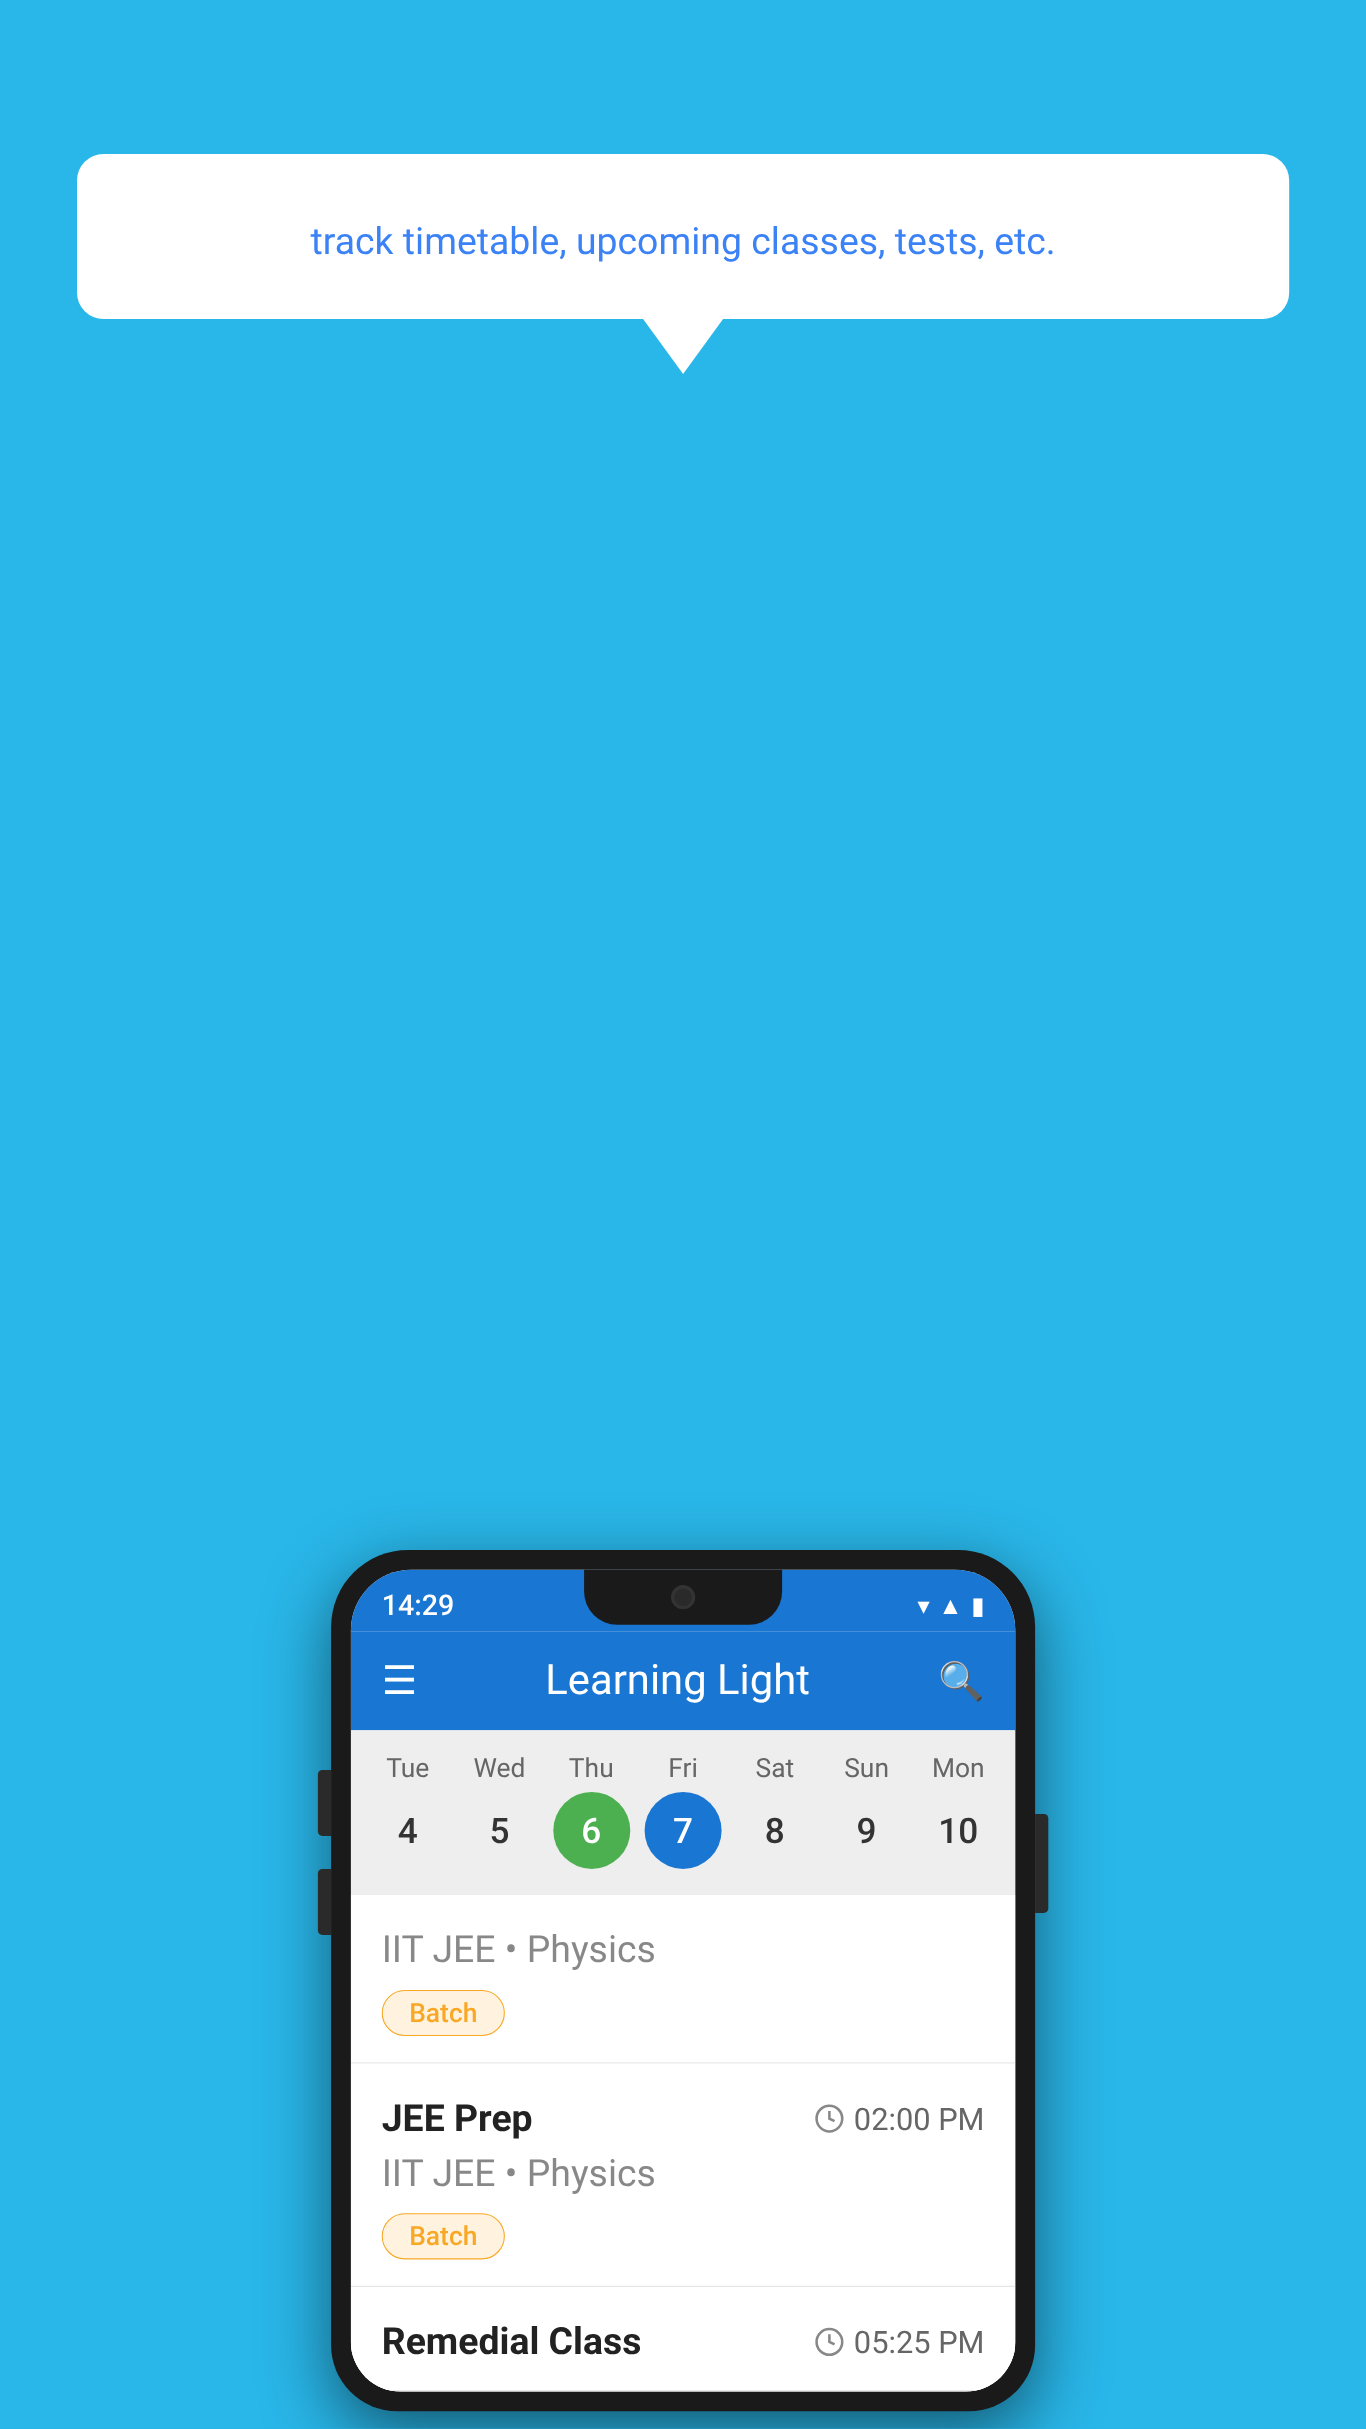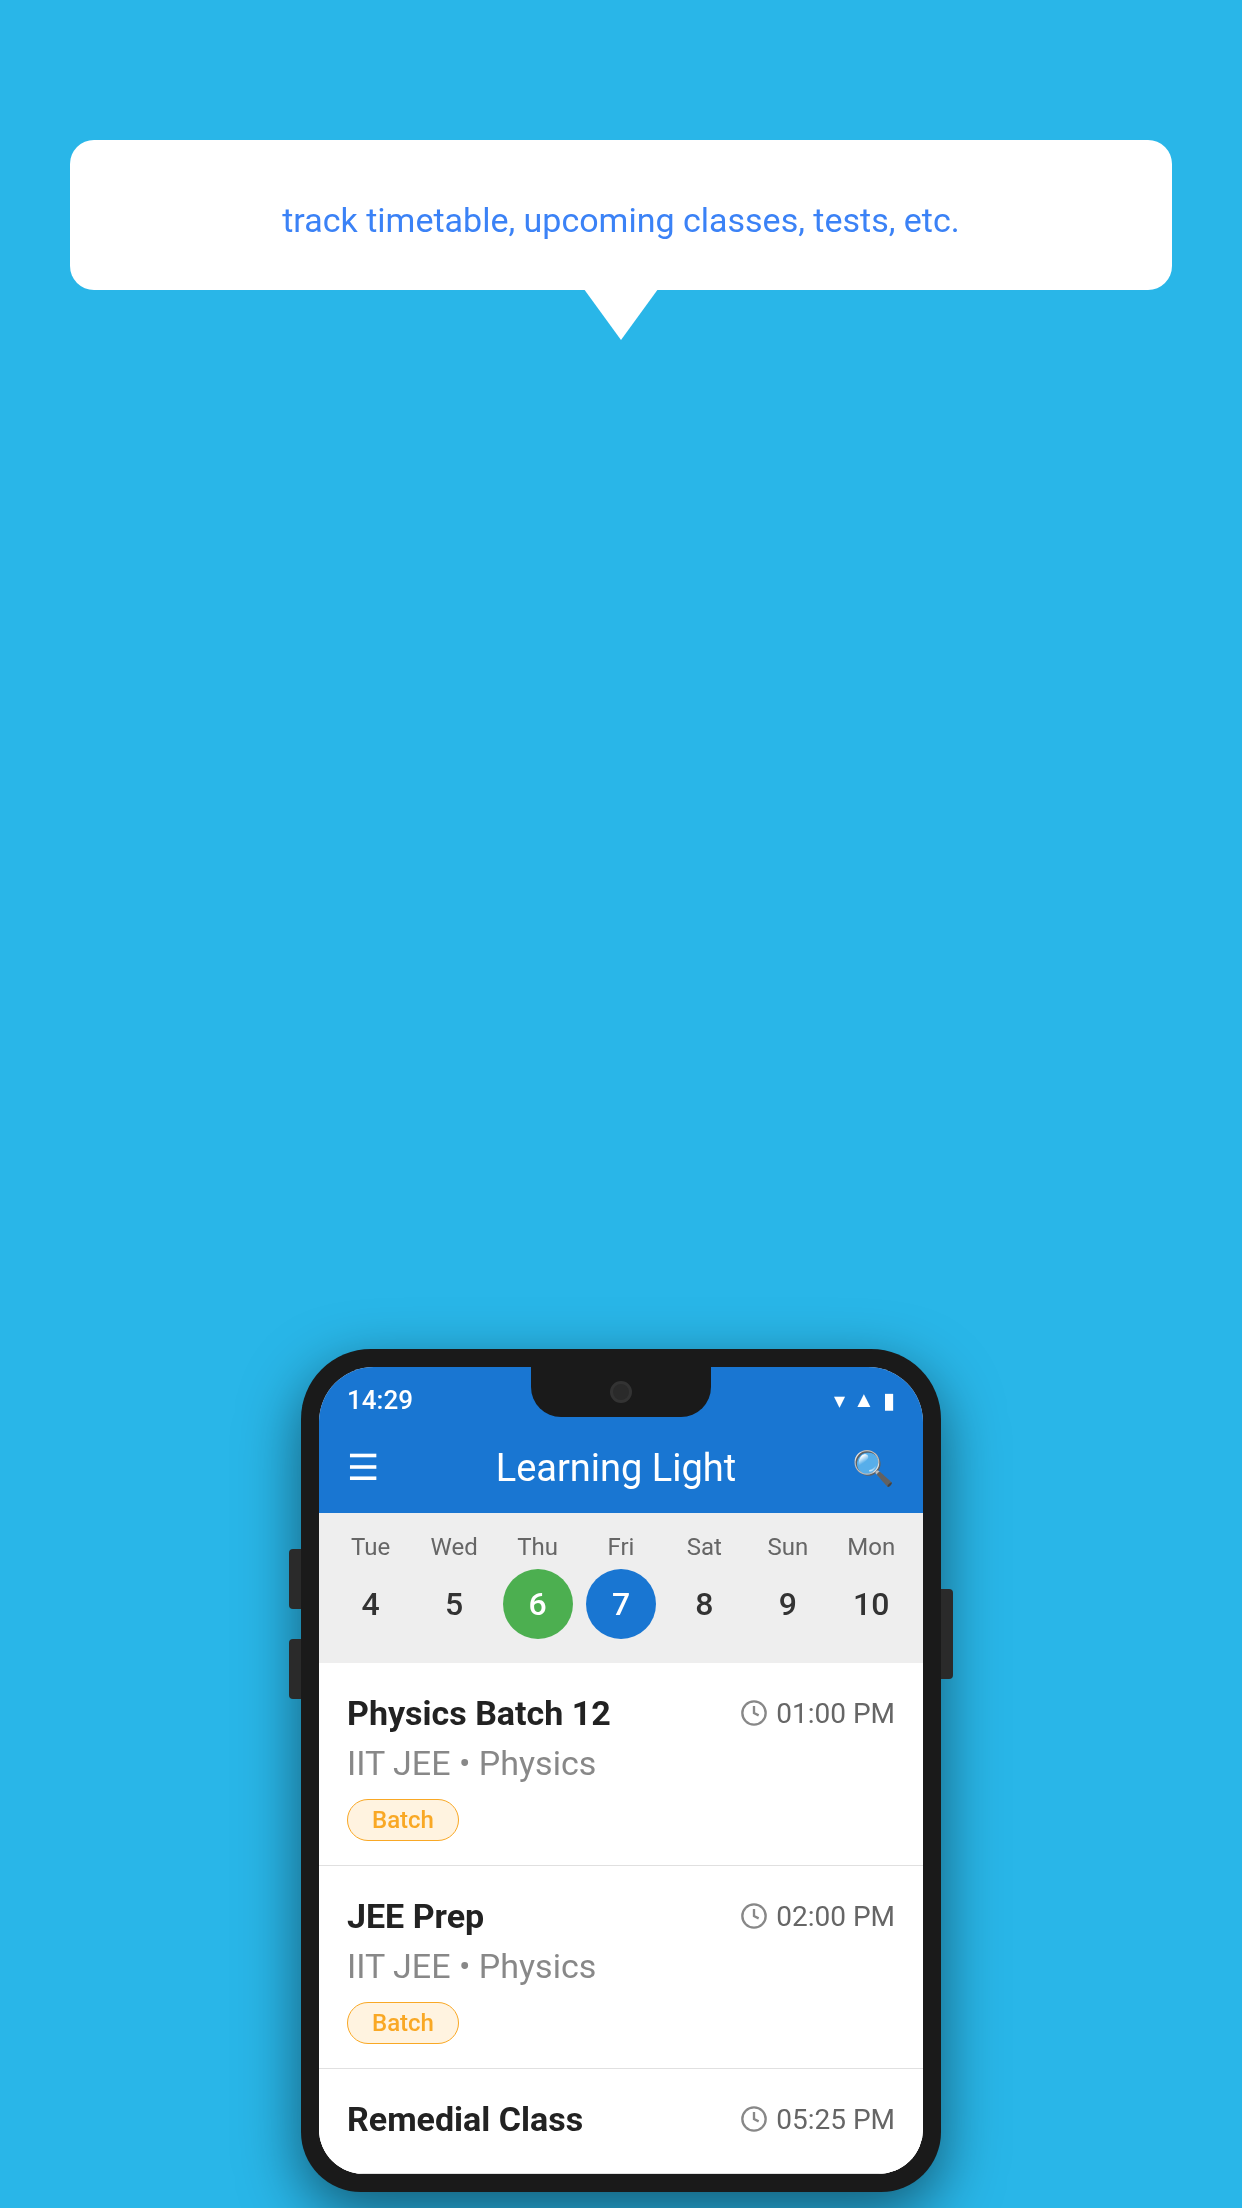--- a/index.html
+++ b/index.html
@@ -358,50 +358,40 @@
           <div class="calendar-date selected">7</div>
           <div class="calendar-date">8</div>
           <div class="calendar-date">9</div>
           <div class="calendar-date">10</div>
         </div>
       </div>
 
       <div class="schedule-list">
 
         <div class="schedule-item">
-          <div class="schedule-item-header">
-            <div class="schedule-item-title">Physics Batch 12</div>
-            <div class="schedule-item-time">
-              <svg class="clock-icon-svg" viewBox="0 0 24 24" fill="none" stroke="#888" stroke-width="2">
-                <circle cx="12" cy="12" r="10"></circle>
-                <polyline points="12 6 12 12 16 14"></polyline>
-              </svg>
-              <span>01:00 PM</span>
-            </div>
-          </div>
           <div class="schedule-item-subtitle">IIT JEE • Physics</div>
           <div class="batch-tag">Batch</div>
         </div>
 
         <div class="schedule-item">
           <div class="schedule-item-header">
             <div class="schedule-item-title">JEE Prep</div>
             <div class="schedule-item-time">
               <svg class="clock-icon-svg" viewBox="0 0 24 24" fill="none" stroke="#888" stroke-width="2">
                 <circle cx="12" cy="12" r="10"></circle>
                 <polyline points="12 6 12 12 16 14"></polyline>
               </svg>
               <span>02:00 PM</span>
             </div>
           </div>
           <div class="schedule-item-subtitle">IIT JEE • Physics</div>
           <div class="batch-tag">Batch</div>
         </div>
 
-        <div class="schedule-item" style="padding-bottom: 24px;">
+        <div class="schedule-item" style="padding-bottom: 14px;">
           <div class="schedule-item-header">
             <div class="schedule-item-title">Remedial Class</div>
             <div class="schedule-item-time">
               <svg class="clock-icon-svg" viewBox="0 0 24 24" fill="none" stroke="#888" stroke-width="2">
                 <circle cx="12" cy="12" r="10"></circle>
                 <polyline points="12 6 12 12 16 14"></polyline>
               </svg>
               <span>05:25 PM</span>
             </div>
           </div>

